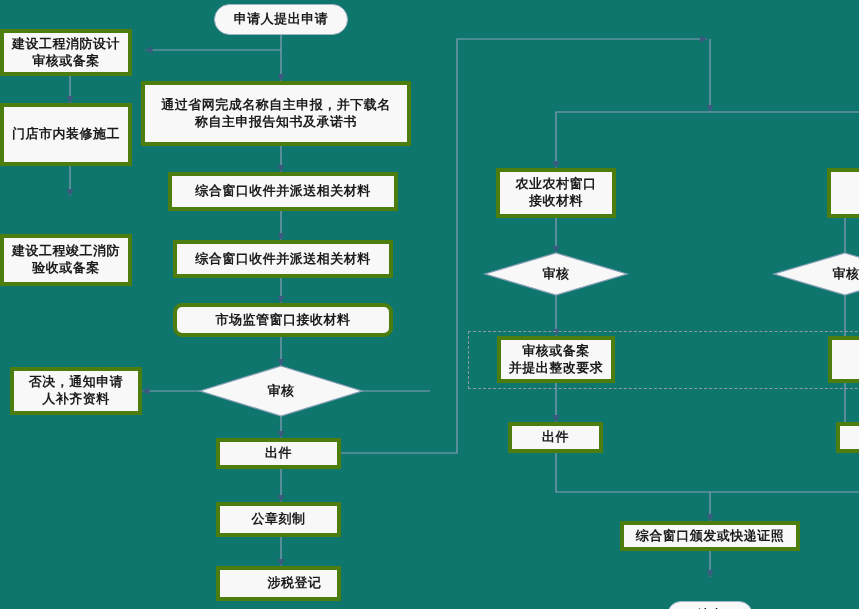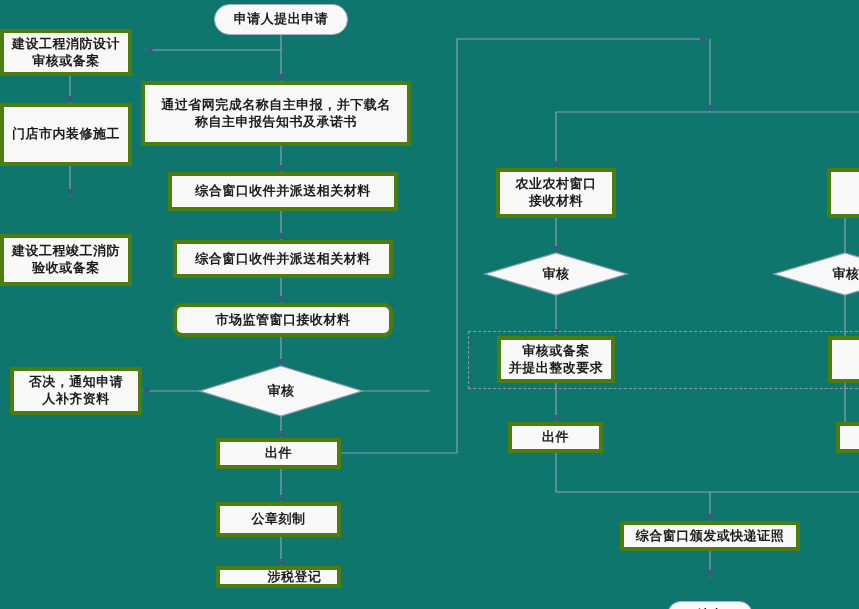--- a/index.html
+++ b/index.html
@@ -147,21 +147,21 @@
 
   <div class="node decision" style="left:241px; top:378px; width:80px; height:26px;">审核</div>
 
   <div class="node" style="left:10px; top:367px; width:132px; height:48px;">否决，通知申请
 人补齐资料</div>
 
   <div class="node" style="left:216px; top:438px; width:125px; height:31px;">出件</div>
 
   <div class="node" style="left:216px; top:502px; width:125px; height:35px;">公章刻制</div>
 
-  <div class="node" style="left:216px; top:566px; width:125px; height:22px;padding-left:32px;">涉税登记</div>
+  <div class="node" style="left:216px; top:566px; width:125px; height:35px;padding-left:32px;">涉税登记</div>
 
   <div class="node" style="left:496px; top:168px; width:120px; height:50px;">农业农村窗口
 接收材料</div>
 
   <div class="node decision" style="left:520px; top:262px; width:72px; height:24px;">审核</div>
 
   <div class="node" style="left:497px; top:336px; width:118px; height:47px;">审核或备案
 并提出整改要求</div>
 
   <div class="node" style="left:508px; top:422px; width:95px; height:31px;">出件</div>

